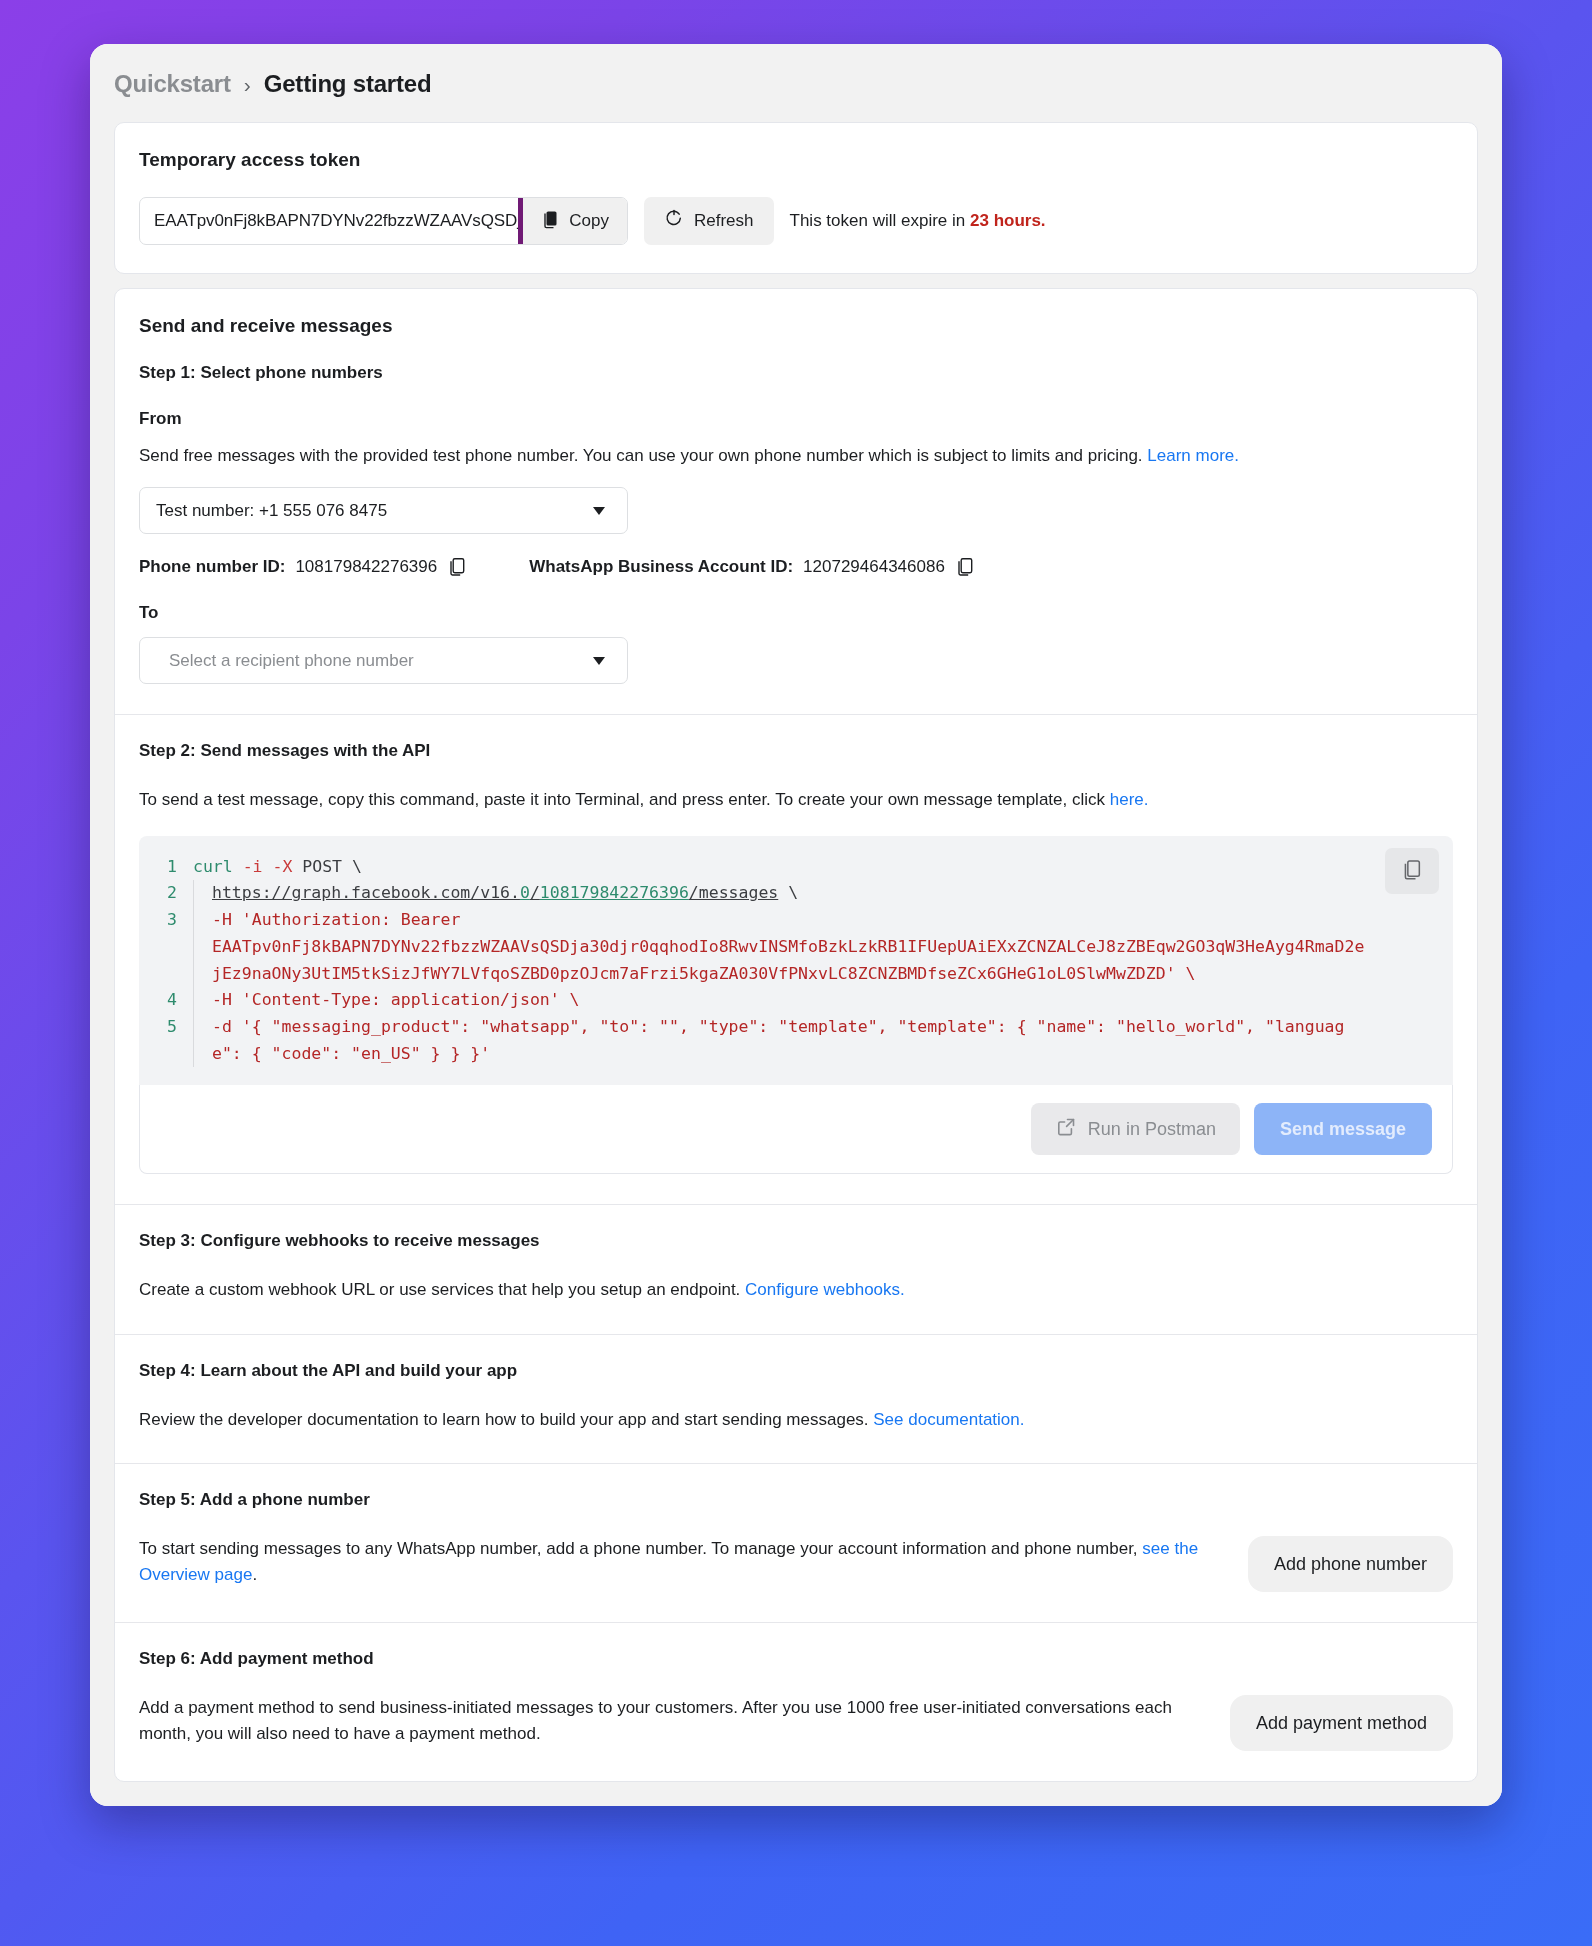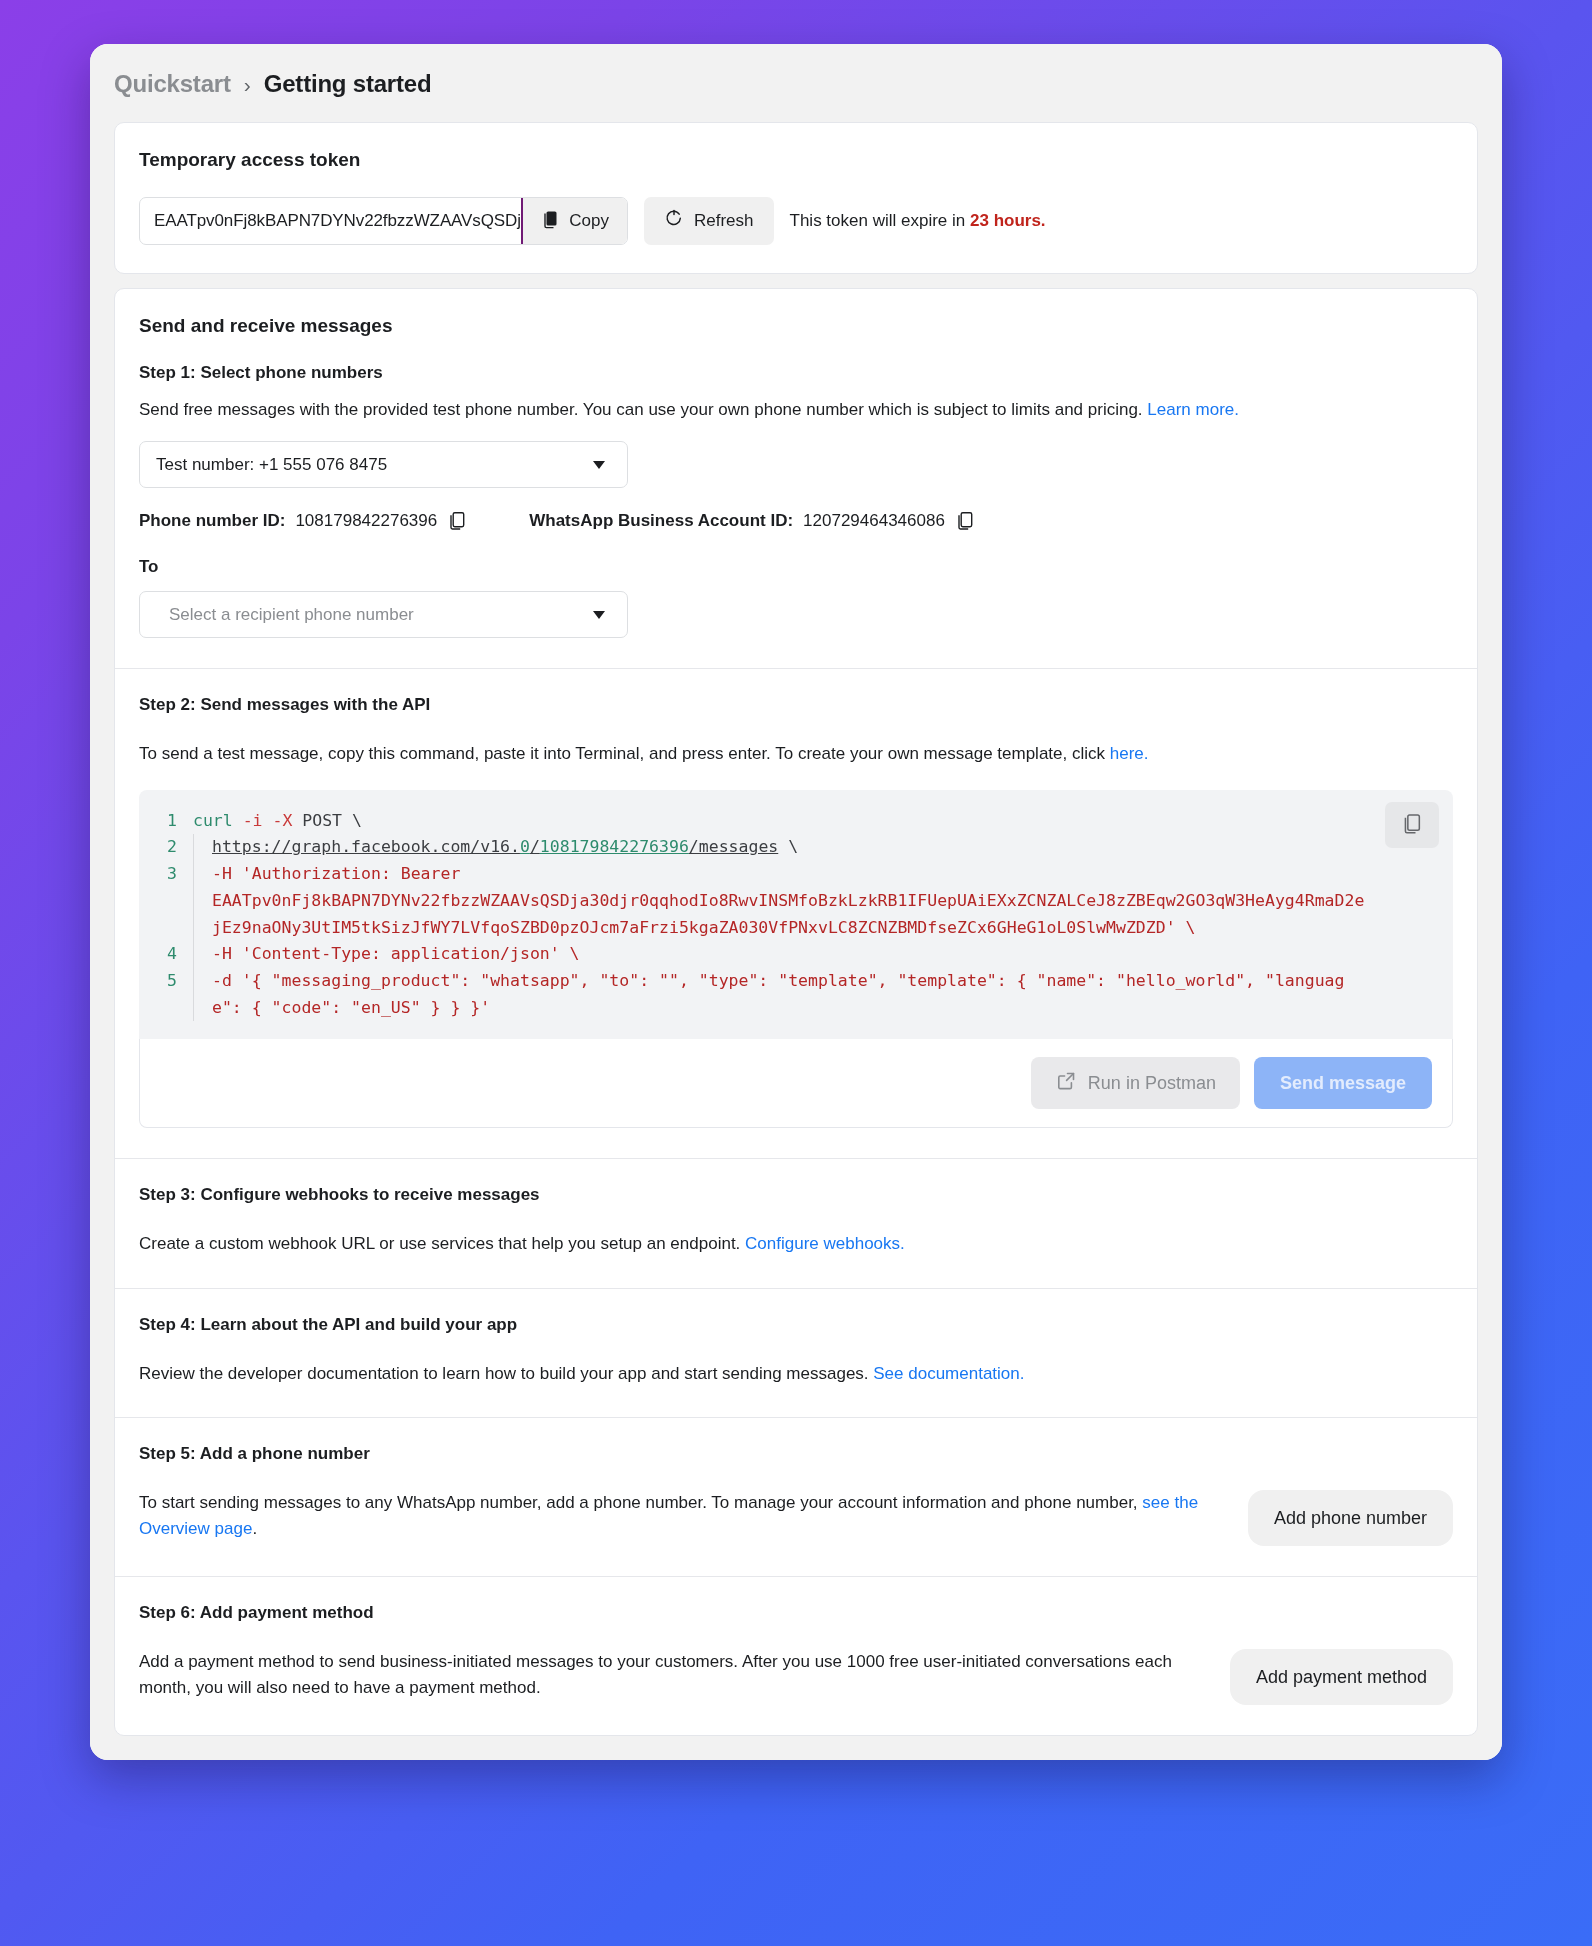--- a/index.html
+++ b/index.html
@@ -106,21 +106,21 @@
     overflow: hidden;
     letter-spacing: -0.1px;
   }
   .copy-btn {
     display: flex;
     align-items: center;
     gap: 9px;
     padding: 0 18px;
     background: #f0f0f0;
     border: none;
-    border-left: 2px solid #701a75;
+    border-left: 5px solid #701a75;
     font-family: inherit;
     font-size: 17px;
     color: #1c1e21;
     cursor: pointer;
   }
   .refresh-btn {
     display: flex;
     align-items: center;
     gap: 10px;
     height: 48px;
@@ -360,20 +360,21 @@
         </div>
       </div>
     </div>
 
     <div class="card">
 
       <div class="section">
         <div class="section-title">Send and receive messages</div>
         <div class="step-title">Step 1: Select phone numbers</div>
 
+        <div class="field-label mt26">From</div>
         <div class="para mt14">
           <span>Send free messages with the provided test phone number. You can use your own phone number which is subject to limits and pricing. </span><a class="link" href="#">Learn more.</a>
         </div>
 
         <div class="select mt18">
           <span>Test number: +1 555 076 8475</span>
           <span class="caret"></span>
         </div>
 
         <div class="id-row mt22">

